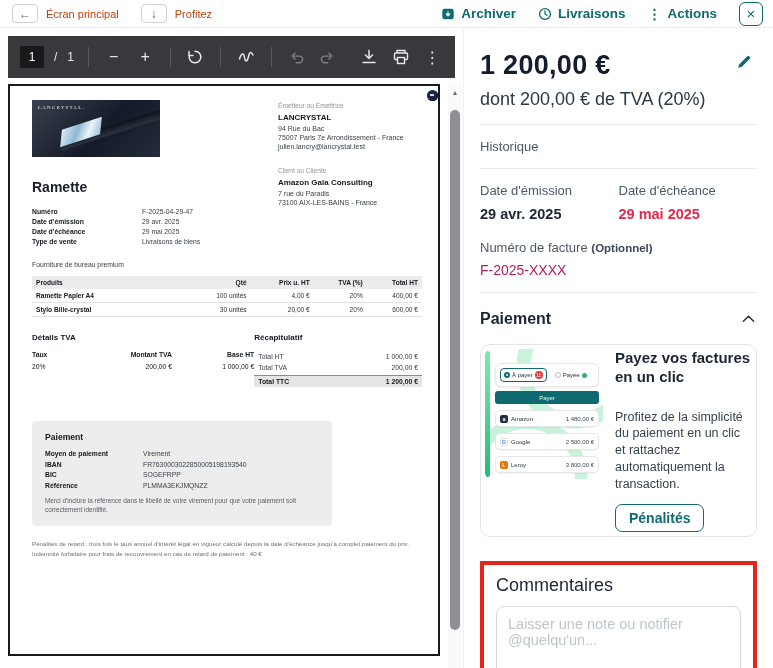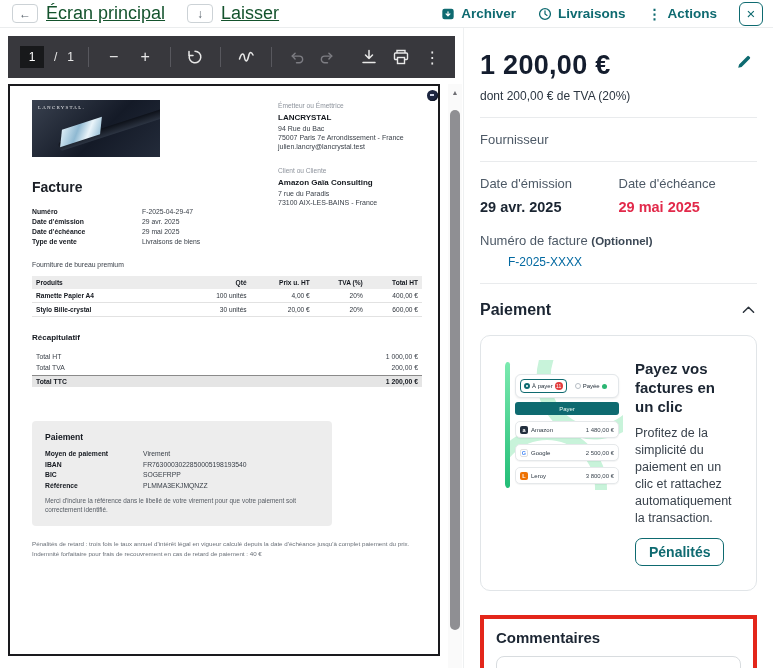--- a/index.html
+++ b/index.html
@@ -4,21 +4,21 @@
 <style>
   * { box-sizing: border-box; margin: 0; padding: 0; }
   html,body { width: 773px; height: 668px; overflow: hidden; }
   body { font-family: "Liberation Sans", sans-serif; background: #fff; color: #222; }
   .app { width: 773px; height: 668px; display: flex; flex-direction: column; background: #fff; }
 
   
   .topbar { height: 28px; flex: 0 0 28px; display: flex; align-items: center; padding: 0 10px 0 12px; border-bottom: 1px solid #ebedee; }
   .tb-group { display: flex; align-items: center; gap: 8px; }
   .chip-btn { width: 26px; height: 19px; border: 1px solid #ccd2d6; border-radius: 4px; background: #fff; display: flex; align-items: center; justify-content: center; font-size: 12px; color: #5a646d; cursor: pointer; }
-  .tb-label { font-size: 18px; color: #14532d; margin-right: 14px; text-decoration: underline; }
+  .tb-label { font-size: 11px; color: #c2410c; margin-right: 14px; }
   .tb-right { margin-left: auto; display: flex; align-items: center; gap: 22px; }
   .tb-action { display: flex; align-items: center; gap: 6px; color: #0e6a70; font-size: 13.5px; font-weight: 700; cursor: pointer; }
   .tb-action svg { display: block; }
   .kebab { font-size: 14px; font-weight: 700; color: #0e6a70; line-height: 1; }
   .close-btn { width: 24px; height: 24px; border: 1.5px solid #0e6a70; border-radius: 6px; color: #0e6a70; font-size: 15px; display: flex; align-items: center; justify-content: center; cursor: pointer; background: #fff; }
 
   .content { flex: 1; display: flex; min-height: 0; }
 
   
   .viewer { width: 463px; flex: 0 0 463px; display: flex; flex-direction: column; }
@@ -87,80 +87,80 @@
   
   .vscroll { position: absolute; top: 0; right: 1px; width: 14px; height: 100%; background: #fafafa; }
   .vscroll-up { height: 16px; display: flex; align-items: center; justify-content: center; font-size: 7px; color: #6f6f74; cursor: pointer; }
   .vthumb { position: absolute; left: 2px; top: 26px; width: 10px; height: 520px; background: #8f8f93; border-radius: 6px; cursor: grab; }
 
   
   .panel { flex: 1; border-left: 1px solid #eef0f1; padding: 22px 16px 0; min-width: 0; }
   .amount-row { display: flex; align-items: flex-start; justify-content: space-between; }
   .amount { font-size: 27px; font-weight: 700; color: #141d2e; letter-spacing: 0.3px; }
   .pencil-btn { width: 26px; height: 26px; display: flex; align-items: center; justify-content: center; cursor: pointer; background: transparent; border: none; }
-  .amount-sub { margin-top: 8px; font-size: 12px; color: #2c3641; }
+  .amount-sub { margin-top: 8px; font-size: 18px; color: #2c3641; }
   .divider { border: none; border-top: 1px solid #e9ebed; margin: 14px 0; }
   .fld-label { font-size: 13px; color: #4d5966; }
   .supplier-link { display: inline-block; margin-top: 8px; font-size: 14px; color: #0e6a70; font-weight: 600; letter-spacing: 0.8px; text-decoration: none; border-bottom: 1.5px solid #0e6a70; padding-bottom: 1px; cursor: pointer; }
   .dates-grid { display: grid; grid-template-columns: 1fr 1fr; }
   .date-val { margin-top: 8px; font-size: 14.5px; font-weight: 700; color: #1b2532; }
   .date-val.overdue { color: #e2294a; }
   .num-block { margin-top: 18px; }
   .optional { font-size: 11.5px; font-weight: 700; color: #3c4855; text-align: center; }
-  .num-val { margin-top: 7px; font-size: 12px; color: #0369a1; margin-left: 28px; }
+  .num-val { margin-top: 7px; font-size: 14px; color: #be185d; }
   .section-head { display: flex; align-items: center; justify-content: space-between; margin: 16px 0 16px; }
   .section-title { font-size: 16px; font-weight: 700; color: #1b2532; }
   .chev-btn { background: none; border: none; cursor: pointer; padding: 2px; }
 
   
-  .promo { border: 1px solid #e1e5e8; border-radius: 10px; padding: 24px; display: flex; gap: 12px; }
+  .promo { border: 1px solid #e1e5e8; border-radius: 10px; padding: 4px; display: flex; gap: 12px; }
   .illu { position: relative; width: 118px; flex: 0 0 118px; height: 130px; overflow: hidden; border-radius: 6px; }
   .illu-accent { position: absolute; left: 0; top: 2px; bottom: 2px; width: 5px; border-radius: 4px; background: linear-gradient(#7ceab0, #22bd77); }
   .swoosh1 { position: absolute; right: -34px; top: -50px; width: 120px; height: 130px; border-radius: 50%; border: 14px solid #c8f3da; transform: rotate(18deg); }
   .swoosh2 { position: absolute; left: -18px; bottom: -58px; width: 120px; height: 120px; border-radius: 50%; border: 12px solid #c8f3da; }
   .mini-toggle { position: relative; margin: 14px 4px 0 10px; background: #fff; border: 1px solid #e3e7ea; border-radius: 6px; padding: 4px; display: flex; gap: 5px; align-items: center; box-shadow: 0 1px 2px rgba(20,40,30,.08); }
   .seg { display: flex; align-items: center; gap: 2px; font-size: 6px; color: #25313c; padding: 2px 3px; border-radius: 4px; }
   .seg.active { border: 1px solid #0e6a70; }
   .radio { width: 6px; height: 6px; border-radius: 50%; border: 1px solid #b6bec5; background: #fff; }
   .radio.checked { border: 2px solid #0e6a70; }
   .mini-badge { min-width: 8px; height: 8px; border-radius: 4px; background: #e23b3b; color: #fff; font-size: 5px; display: flex; align-items: center; justify-content: center; padding: 0 1px; }
   .mini-dot { width: 5px; height: 5px; border-radius: 50%; background: #2bb673; }
   .mini-pay { position: relative; margin: 4px 4px 0 10px; height: 13px; background: #0e6a70; border-radius: 3px; color: #eafaf2; font-size: 6px; display: flex; align-items: center; justify-content: center; }
   .mini-row { position: relative; margin: 6px 4px 0 10px; height: 17px; background: #fff; border: 1px solid #e5e8ea; border-radius: 5px; display: flex; align-items: center; gap: 3px; padding: 0 4px; font-size: 6px; color: #2a3540; box-shadow: 0 1px 1px rgba(20,40,30,.05); }
   .mini-ic { width: 8px; height: 8px; border-radius: 2px; display: flex; align-items: center; justify-content: center; color: #fff; font-size: 5.5px; font-weight: 700; flex: 0 0 8px; }
   .ic-amazon { background: #232f3e; }
   .ic-google { background: #fff; border: 0.5px solid #e0e0e0; color: #4285F4; }
   .ic-leroy { background: #ee7203; }
   .mini-amt { margin-left: auto; color: #3c4650; }
   .promo-right { flex: 1; min-width: 0; }
   .promo-title { font-size: 15px; font-weight: 700; color: #1b2532; line-height: 1.25; }
-  .promo-body { margin-top: 9px; font-size: 12.5px; color: #39424c; line-height: 1.35; }
+  .promo-body { margin-top: 22px; font-size: 12.5px; color: #39424c; line-height: 1.35; }
   .promo-cta { margin-top: 11px; display: inline-block; background: #fff; border: 1.5px solid #0e6a70; color: #0e6a70; font-weight: 700; font-size: 14px; border-radius: 7px; padding: 5px 13px; cursor: pointer; font-family: "Liberation Sans", sans-serif; }
 
   
   .comments-box { margin-top: 24px; border: 4px solid #e3261a; padding: 10px 12px 14px; }
-  .comments-title { font-size: 15px; font-weight: 700; color: #1c2633; }
+  .comments-title { font-size: 18px; font-weight: 400; color: #1c2633; }
   .comment-input { margin-top: 10px; width: 100%; height: 84px; border: 1px solid #d8dcdf; border-radius: 8px; padding: 9px 11px; font-size: 14.5px; font-family: "Liberation Sans", sans-serif; color: #333; resize: none; outline: none; }
   .comment-input::placeholder { color: #bfc5cb; }
 </style>
 </head>
 <body>
 
 <div class="app">
 
   <header class="topbar">
     <div class="tb-group">
       <button class="chip-btn">
           <span>←</span>
         </button>
       <span class="tb-label">Écran principal</span>
       <button class="chip-btn">
           <span>↓</span>
         </button>
-      <span class="tb-label">Laisser</span>
+      <span class="tb-label">Profitez</span>
     </div>
     <div class="tb-right">
       <div class="tb-action">
         <span>
             <svg width="14" height="14" viewBox="0 0 16 16">
               <rect x="1.5" y="2" width="13" height="12" rx="2.5" fill="#0e6a70"></rect>
               <path d="M8 5.5v4M5.8 7.8L8 10l2.2-2.2" stroke="#fff" stroke-width="1.4" fill="none" stroke-linecap="round" stroke-linejoin="round"></path>
             </svg>
           </span>
         <span>Archiver</span>
@@ -259,21 +259,21 @@
 
         <div class="page">
           <div class="roundel"></div>
           <div class="inv-header">
             <div class="inv-left">
               <div class="photo">
                 <span class="photo-brand">LANCRYSTAL.</span>
                 <span class="pen"></span>
                 <span class="crystal"></span>
               </div>
-              <div class="inv-title">Facture</div>
+              <div class="inv-title">Ramette</div>
               <div class="meta">
                 <span class="lbl">Numéro</span>
                   <span class="val">F-2025-04-29-47</span>
                 <span class="lbl">Date d'émission</span>
                   <span class="val">29 avr. 2025</span>
                 <span class="lbl">Date d'échéance</span>
                   <span class="val">29 mai 2025</span>
                 <span class="lbl">Type de vente</span>
                   <span class="val">Livraisons de biens</span>
               </div>
@@ -316,20 +316,31 @@
                 <td>Stylo Bille-crystal</td>
                 <td>30 unités</td>
                 <td>20,00 €</td>
                 <td>20%</td>
                 <td>600,00 €</td>
               </tr>
             </tbody>
           </table>
 
           <div class="totals">
+            <div class="tva-block">
+              <div class="block-title">Détails TVA</div>
+              <div class="tva-grid">
+                <span class="h">Taux</span>
+                <span class="h r">Montant TVA</span>
+                <span class="h r">Base HT</span>
+                <span>20%</span>
+                <span class="r">200,00 €</span>
+                <span class="r">1 000,00 €</span>
+              </div>
+            </div>
             <div class="recap-block">
               <div class="block-title">Récapitulatif</div>
               <div class="recap-rows">
                 <div class="recap-row">
                   <span>Total HT</span>
                   <span>1 000,00 €</span>
                 </div>
                 <div class="recap-row">
                   <span>Total TVA</span>
                   <span>200,00 €</span>
@@ -379,21 +390,21 @@
             <span><svg width="16" height="16" viewBox="0 0 16 16">
                 <path d="M2.2 13.8l.9-3.4 8.2-8.2a1.1 1.1 0 0 1 1.6 0l.9.9a1.1 1.1 0 0 1 0 1.6l-8.2 8.2-3.4.9z" fill="#0e6a70"></path>
               </svg></span>
           </button>
       </div>
       <div class="amount-sub">dont 200,00 € de TVA (20%)</div>
 
       <hr class="divider">
 
       <div>
-        <div class="fld-label">Fournisseur</div>
+        <div class="fld-label">Historique</div>
       </div>
 
       <hr class="divider">
 
       <div class="dates-grid">
         <div>
           <div class="fld-label">Date d'émission</div>
           <div class="date-val">29 avr. 2025</div>
         </div>
         <div>

